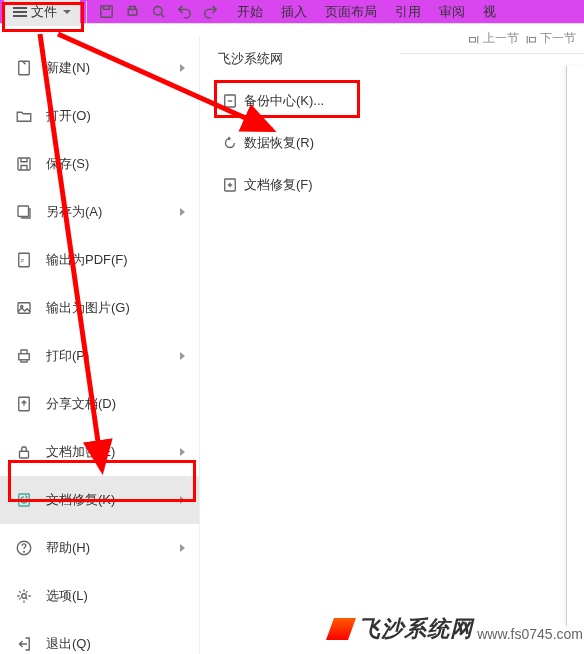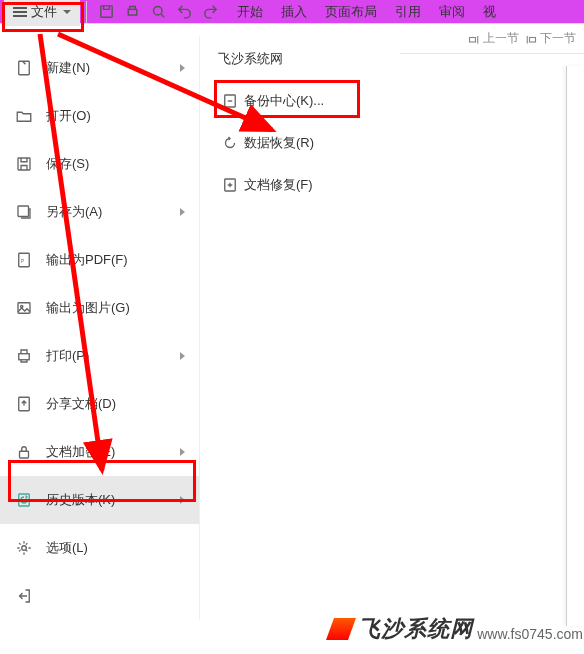--- a/index.html
+++ b/index.html
@@ -402,42 +402,54 @@
     </div>
 
     <div class="menu-item active">
       <span class="micon">
           <svg viewBox="0 0 24 24" fill="none" stroke="#4a9" stroke-width="1.8">
             <rect x="5" y="4" width="14" height="16" rx="1"></rect>
             <path d="M12 8a4 4 0 1 0 4 4"></path>
             <path d="m14 6 2 2-2 2"></path>
           </svg>
         </span>
-      <span class="label">历史版本(K)</span>
+      <span class="label">文档修复(K)</span>
       <span class="arrow"></span>
     </div>
 
+    <div class="menu-item">
+      <span class="micon">
+          <svg viewBox="0 0 24 24" fill="none" stroke="currentColor" stroke-width="1.8">
+            <circle cx="12" cy="12" r="9"></circle>
+            <path d="M9.5 9a2.5 2.5 0 0 1 5 0c0 1.5-2.5 2-2.5 4"></path>
+            <circle cx="12" cy="17" r="0.5" fill="currentColor"></circle>
+          </svg>
+        </span>
+      <span class="label">帮助(H)</span>
+      <span class="arrow"></span>
+    </div>
 
     <div class="menu-item">
       <span class="micon">
           <svg viewBox="0 0 24 24" fill="none" stroke="currentColor" stroke-width="1.8">
             <circle cx="12" cy="12" r="3"></circle>
             <path d="M12 3v3m0 12v3m9-9h-3M6 12H3m13.5-6.5-2 2m-7 7-2 2m11 0-2-2m-7-7-2-2"></path>
           </svg>
         </span>
       <span class="label">选项(L)</span>
     </div>
 
     <div class="menu-item">
       <span class="micon">
           <svg viewBox="0 0 24 24" fill="none" stroke="currentColor" stroke-width="1.8">
             <path d="M14 4h5v16h-5"></path>
             <path d="M10 8l-4 4 4 4M6 12h10"></path>
           </svg>
         </span>
+      <span class="label">退出(Q)</span>
     </div>
 
   </div>
 
   <div class="submenu">
     <div class="title">飞沙系统网</div>
 
     <div class="sub-item">
       <span class="micon">
           <svg viewBox="0 0 24 24" fill="none" stroke="currentColor" stroke-width="1.8">

